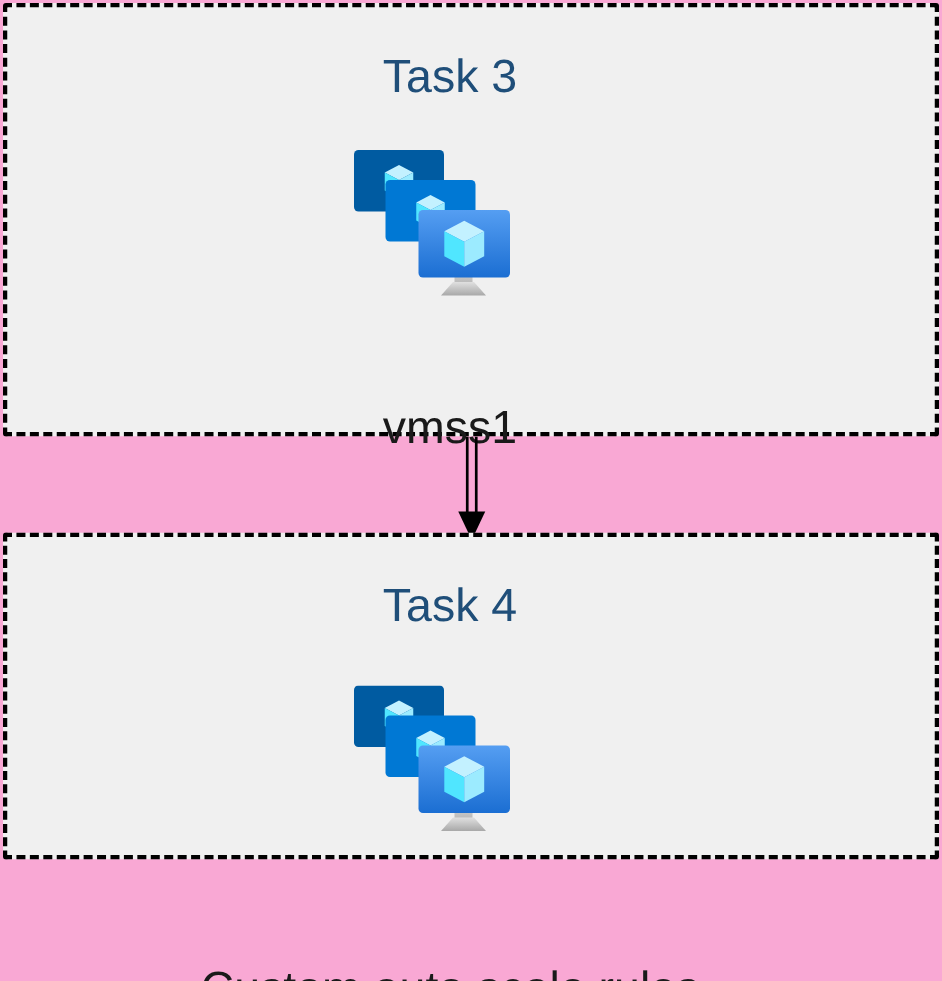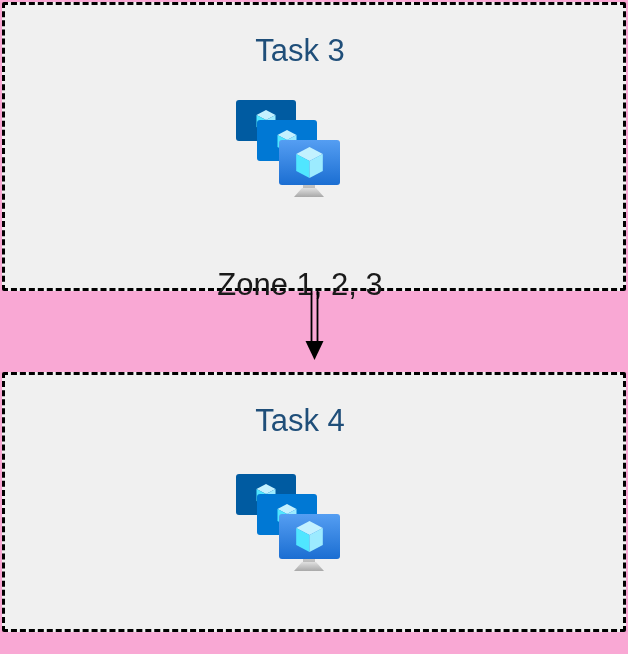--- a/index.html
+++ b/index.html
@@ -18,21 +18,21 @@
   .task-box {
     position: absolute;
     left: 2px;
     width: 624px;
     box-sizing: border-box;
     background: var(--box-background, #F0F0F0);
     border: 3px dashed var(--box-border, #000000);
     border-radius: 2px;
   }
   #box-task3 { top: 2px;   height: 289px; }
-  #box-task4 { top: 372px; height: 260px; }
+  #box-task4 { top: 355px; height: 218px; }
 
   .task-title {
     position: absolute;
     left: 0;
     right: 28px;
     top: 28px;
     text-align: center;
     font-size: 31px;
     line-height: 36px;
     color: var(--task-title, #1F4E79);
@@ -116,20 +116,21 @@
         <rect x="43" y="40" width="61" height="45" rx="3" fill="url(#frontGrad)"></rect>
         <g transform="translate(73.5,62.5) scale(1.4)">
           <polygon points="0,-11 9.5,-6 0,-1 -9.5,-6" fill="#C3F1FF"></polygon>
           <polygon points="-9.5,-6 0,-1 0,11 -9.5,6" fill="#50E6FF"></polygon>
           <polygon points="0,-1 9.5,-6 9.5,6 0,11" fill="#9CEBFF"></polygon>
         </g>
       </svg>
     </div>
 
     <div class="box-label">
+      <div>vmss1</div>
       <div>Zone 1, 2, 3</div>
     </div>
   </div>
 
   <svg class="arrow" viewBox="0 0 25 70">
     <path d="M9.5 0 V51" stroke="#000000" stroke-width="1.8" fill="none"></path>
     <path d="M15.5 0 V51" stroke="#000000" stroke-width="1.8" fill="none"></path>
     <polygon points="3.5,50 21.5,50 12.5,69" fill="#000000"></polygon>
   </svg>
 

